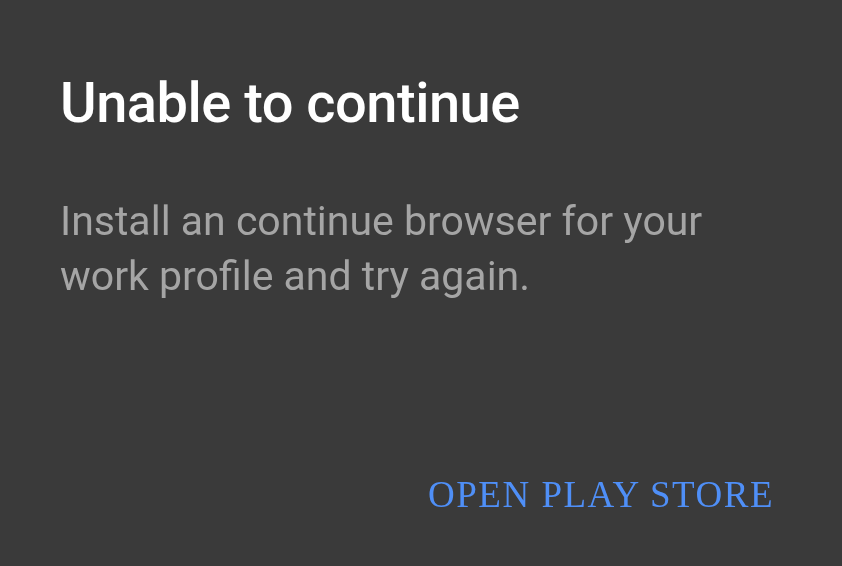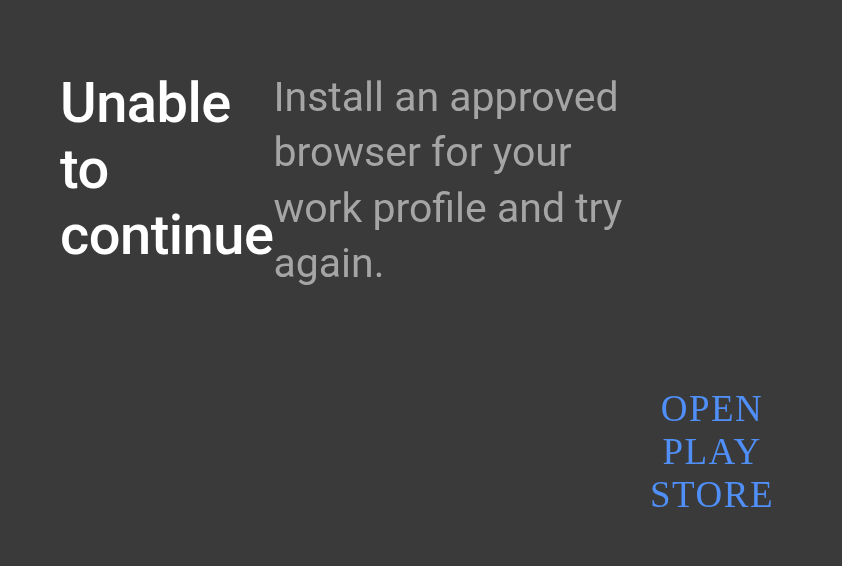--- a/index.html
+++ b/index.html
@@ -12,21 +12,21 @@
       height: 566px;
       background-color: #3a3a3a;
       font-family: Roboto, "Helvetica Neue", Arial, sans-serif;
       overflow: hidden;
       position: relative;
     }
     .dialog-container {
       padding: 70px 60px 40px 60px;
       height: 100%;
       display: flex;
-      flex-direction: row;
+      flex-direction: column;
     }
     .dialog-title {
       color: #ffffff;
       font-size: 56px;
       font-weight: 500;
       letter-spacing: -0.5px;
       margin-bottom: 58px;
     }
     .dialog-message {
       color: #a5a5a5;
@@ -53,17 +53,17 @@
       cursor: pointer;
       font-family: inherit;
       text-transform: uppercase;
     }
   </style>
 </head>
 <body>
 
 <div class="dialog-container">
   <h1 class="dialog-title">Unable to continue</h1>
-  <p class="dialog-message">Install an approved browser for your work profile and try again.</p>
+  <p class="dialog-message">Install an continue browser for your work profile and try again.</p>
   <div class="dialog-actions">
     <button class="action-button">OPEN PLAY STORE</button>
   </div>
 </div>
 
 </body></html>

